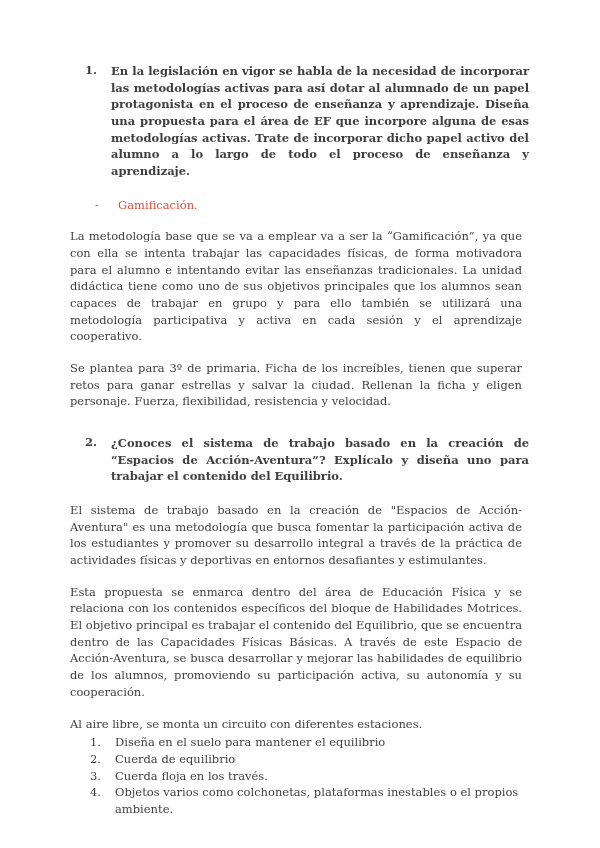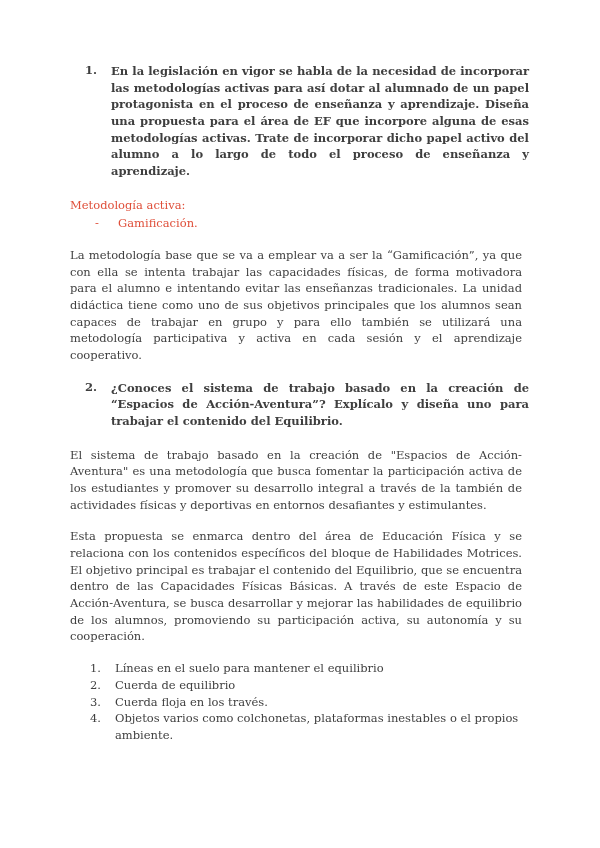--- a/index.html
+++ b/index.html
@@ -84,44 +84,45 @@
 </head>
 <body>
 
 <div class="page">
 
   <div class="question">
     <span class="q-num">1.</span>
     <p class="q-text">En la legislación en vigor se habla de la necesidad de incorporar las metodologías activas para así dotar al alumnado de un papel protagonista en el proceso de enseñanza y aprendizaje. Diseña una propuesta para el área de EF que incorpore alguna de esas metodologías activas. Trate de incorporar dicho papel activo del alumno a lo largo de todo el proceso de enseñanza y aprendizaje.</p>
   </div>
 
-  <p class="red-heading">Metodología activa:</p>
 
   <div class="red-bullet">
     <span class="dash">-</span>
     <span class="bullet-text">Gamificación.</span>
   </div>
 
   <p class="body-p">La metodología base que se va a emplear va a ser la “Gamificación”, ya que con ella se intenta trabajar las capacidades físicas, de forma motivadora para el alumno e intentando evitar las enseñanzas tradicionales. La unidad didáctica tiene como uno de sus objetivos principales que los alumnos sean capaces de trabajar en grupo y para ello también se utilizará una metodología participativa y activa en cada sesión y el aprendizaje cooperativo.</p>
 
+  <p class="body-p pre-question">Se plantea para 3º de primaria. Ficha de los increíbles, tienen que superar retos para ganar estrellas y salvar la ciudad. Rellenan la ficha y eligen personaje. Fuerza, flexibilidad, resistencia y velocidad.</p>
 
   <div class="question">
     <span class="q-num">2.</span>
     <p class="q-text">¿Conoces el sistema de trabajo basado en la creación de “Espacios de Acción-Aventura”? Explícalo y diseña uno para trabajar el contenido del Equilibrio.</p>
   </div>
 
-  <p class="body-p">El sistema de trabajo basado en la creación de "Espacios de Acción-Aventura" es una metodología que busca fomentar la participación activa de los estudiantes y promover su desarrollo integral a través de la también de actividades físicas y deportivas en entornos desafiantes y estimulantes.</p>
+  <p class="body-p">El sistema de trabajo basado en la creación de "Espacios de Acción-Aventura" es una metodología que busca fomentar la participación activa de los estudiantes y promover su desarrollo integral a través de la práctica de actividades físicas y deportivas en entornos desafiantes y estimulantes.</p>
 
   <p class="body-p">Esta propuesta se enmarca dentro del área de Educación Física y se relaciona con los contenidos específicos del bloque de Habilidades Motrices. El objetivo principal es trabajar el contenido del Equilibrio, que se encuentra dentro de las Capacidades Físicas Básicas. A través de este Espacio de Acción-Aventura, se busca desarrollar y mejorar las habilidades de equilibrio de los alumnos, promoviendo su participación activa, su autonomía y su cooperación.</p>
 
+  <p class="body-p tight">Al aire libre, se monta un circuito con diferentes estaciones.</p>
 
   <div class="num-list">
     <div class="list-row">
       <span class="list-num">1.</span>
-      <span class="list-text">Líneas en el suelo para mantener el equilibrio</span>
+      <span class="list-text">Diseña en el suelo para mantener el equilibrio</span>
     </div>
     <div class="list-row">
       <span class="list-num">2.</span>
       <span class="list-text">Cuerda de equilibrio</span>
     </div>
     <div class="list-row">
       <span class="list-num">3.</span>
       <span class="list-text">Cuerda floja en los través.</span>
     </div>
     <div class="list-row">

